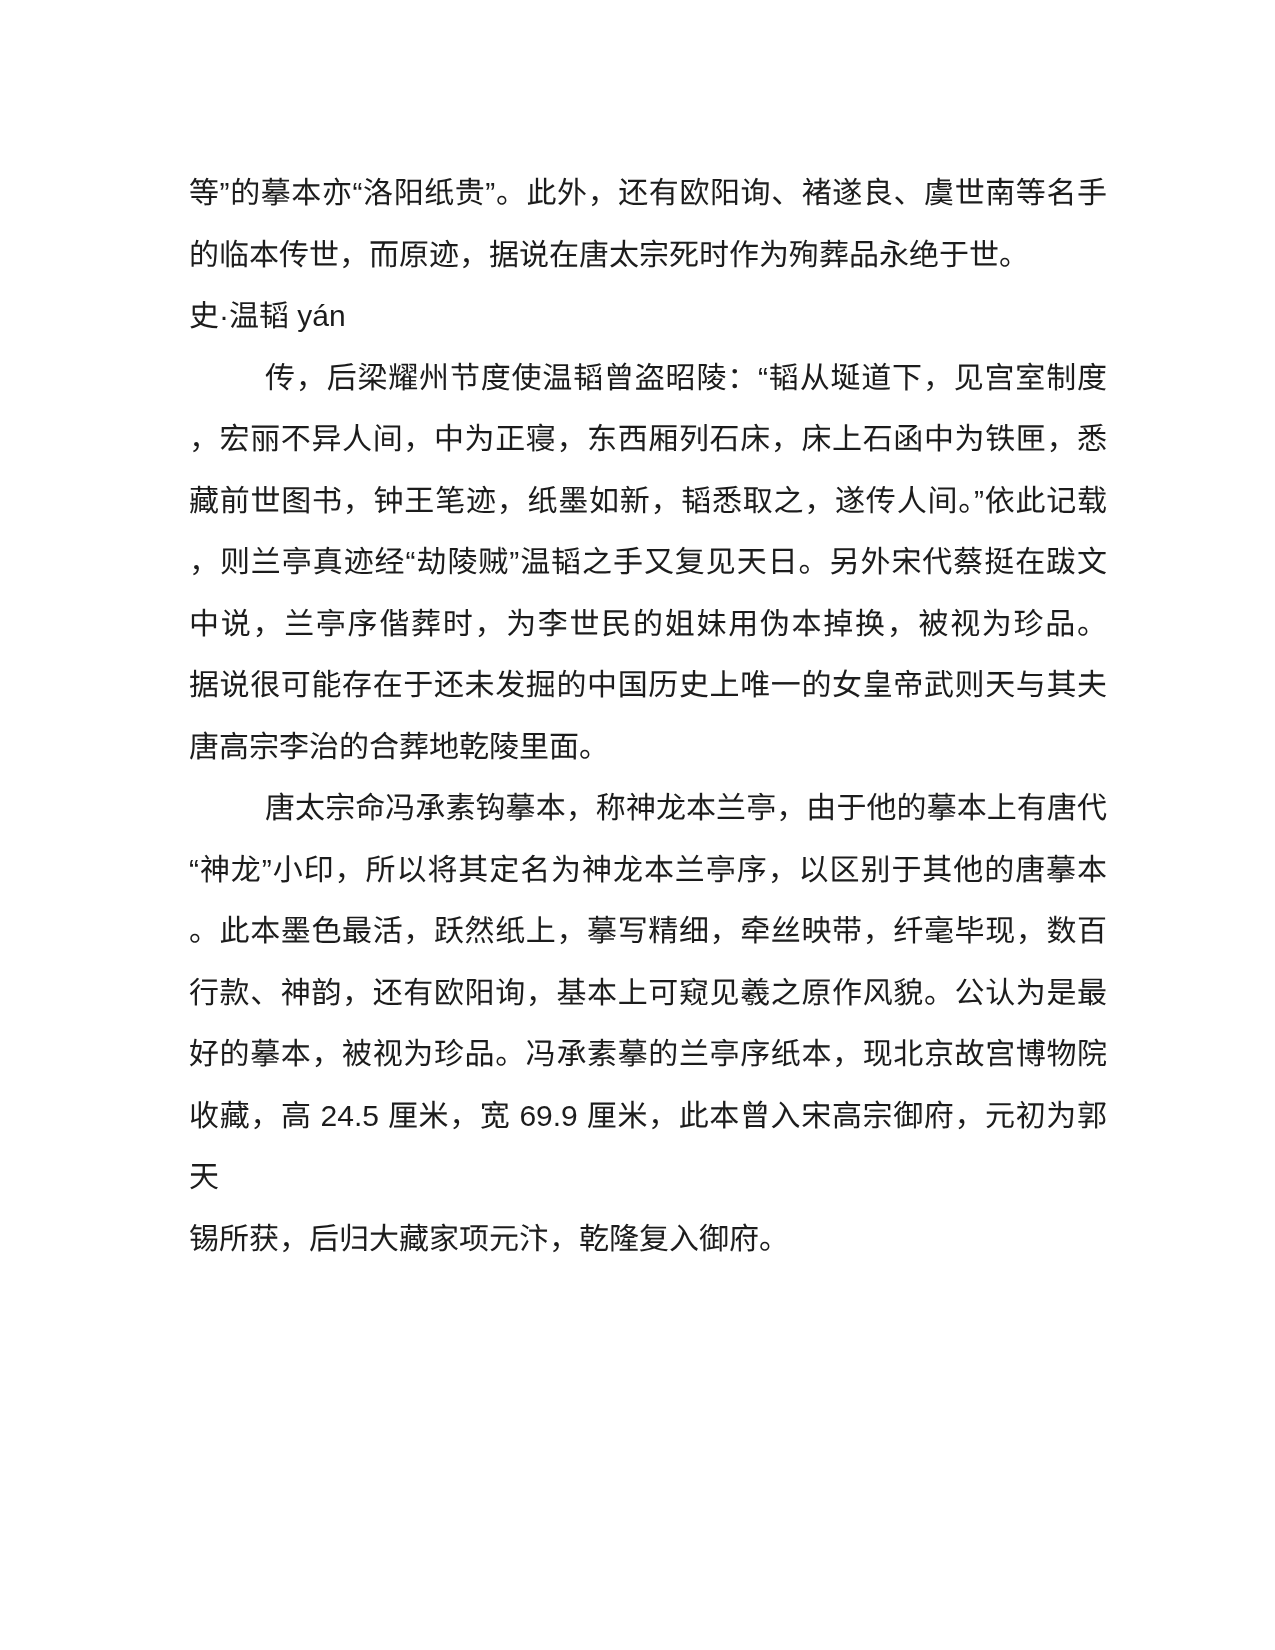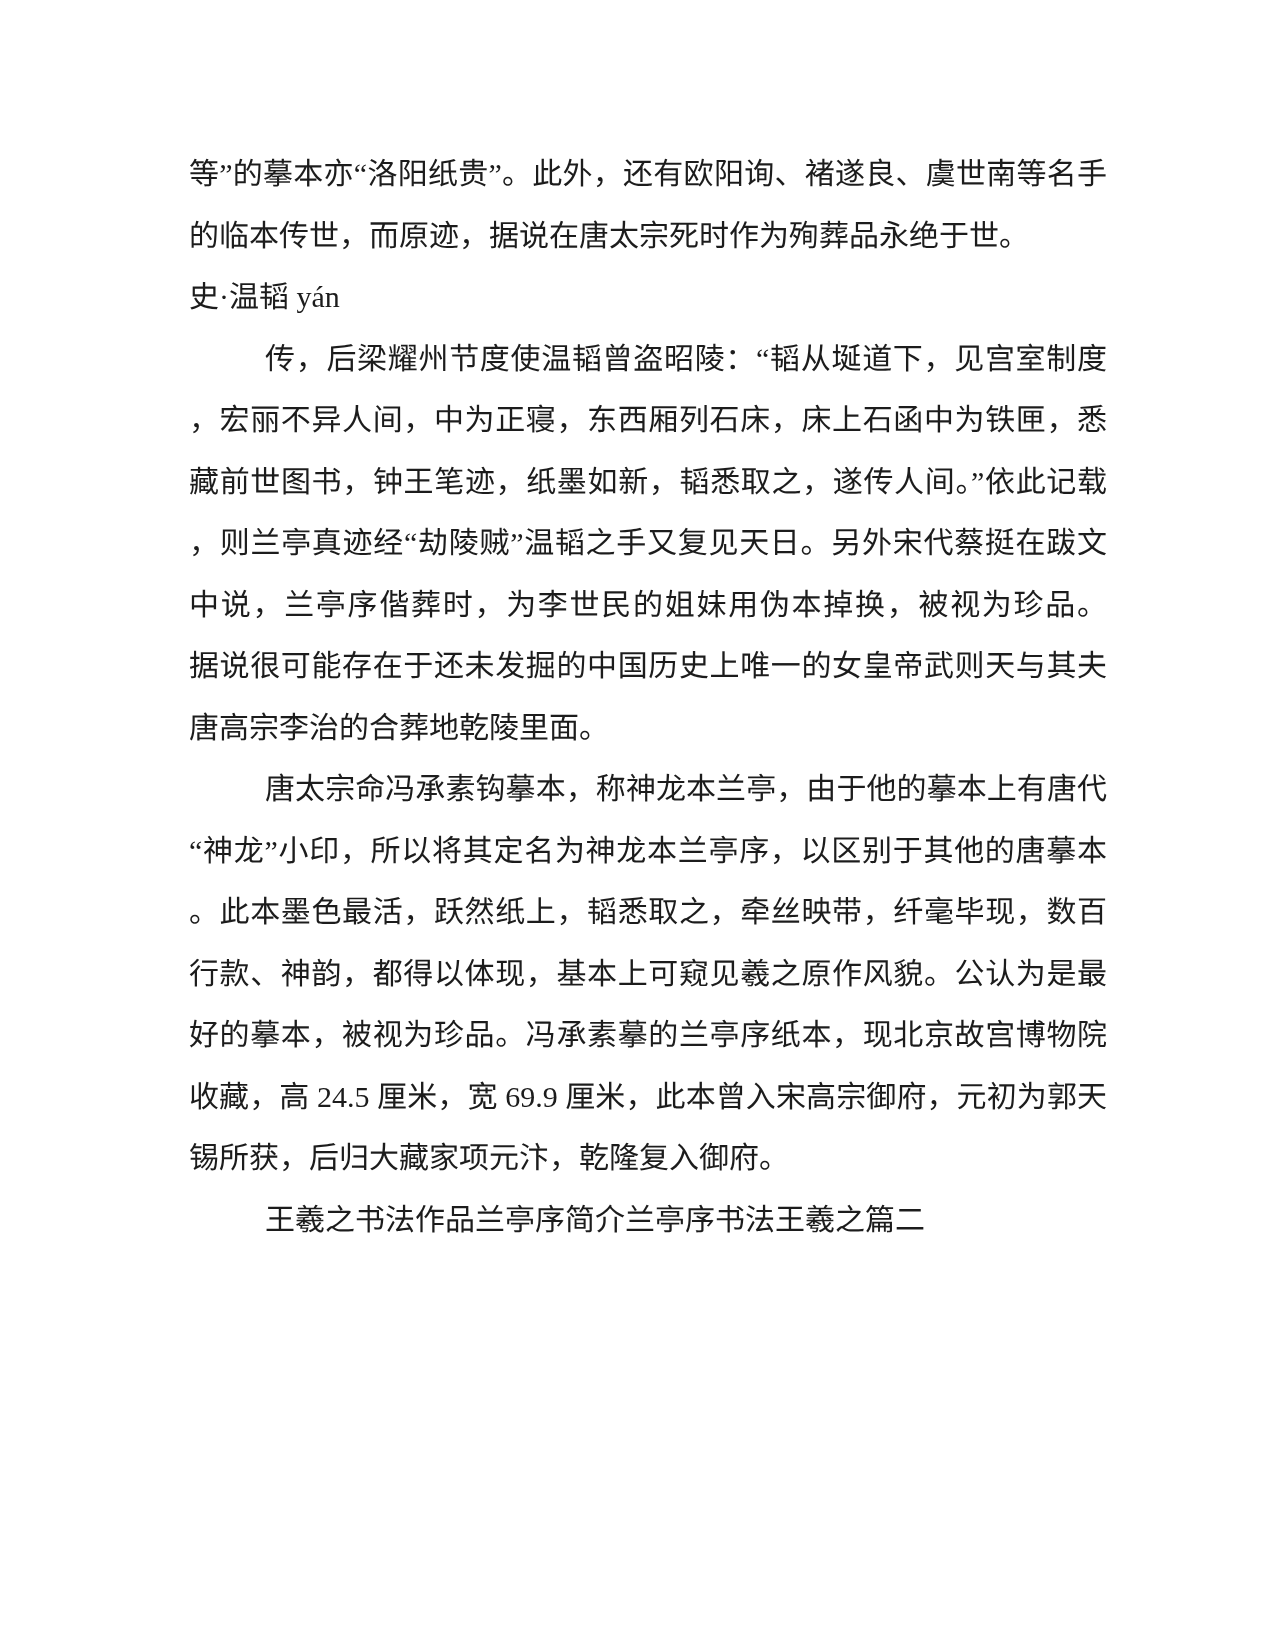--- a/index.html
+++ b/index.html
@@ -10,23 +10,23 @@
   .page {
     position: relative;
     width: 1275px;
     height: 1650px;
     background: #ffffff;
     overflow: hidden;
   }
   .text-content {
     position: absolute;
     left: 189px;
-    top: 143px;
+    top: 162px;
     width: 918px;
-    font-family: Liberation Serif, serif;
+    font-family: Liberation Sans, sans-serif;
     font-size: 30px;
     line-height: 61.5px;
     color: #1c1c1c;
     font-weight: 400;
   }
   .line {
     min-height: 61.5px;
     white-space: nowrap;
   }
   .line.justify {
@@ -48,20 +48,19 @@
     <div class="line">史·温韬 yán</div>
     <div class="line indent justify">传，后梁耀州节度使温韬曾盗昭陵：“韬从埏道下，见宫室制度</div>
     <div class="line justify">，宏丽不异人间，中为正寝，东西厢列石床，床上石函中为铁匣，悉</div>
     <div class="line justify">藏前世图书，钟王笔迹，纸墨如新，韬悉取之，遂传人间。”依此记载</div>
     <div class="line justify">，则兰亭真迹经“劫陵贼”温韬之手又复见天日。另外宋代蔡挺在跋文</div>
     <div class="line justify">中说，兰亭序偕葬时，为李世民的姐妹用伪本掉换，被视为珍品。</div>
     <div class="line justify">据说很可能存在于还未发掘的中国历史上唯一的女皇帝武则天与其夫</div>
     <div class="line">唐高宗李治的合葬地乾陵里面。</div>
     <div class="line indent justify">唐太宗命冯承素钩摹本，称神龙本兰亭，由于他的摹本上有唐代</div>
     <div class="line justify">“神龙”小印，所以将其定名为神龙本兰亭序，以区别于其他的唐摹本</div>
-    <div class="line justify">。此本墨色最活，跃然纸上，韬悉取之，牵丝映带，纤毫毕现，数百</div>
-    <div class="line justify">行款、神韵，都得以体现，基本上可窥见羲之原作风貌。公认为是最</div>
+    <div class="line justify">。此本墨色最活，跃然纸上，摹写精细，牵丝映带，纤毫毕现，数百</div>
+    <div class="line justify">行款、神韵，还有欧阳询，基本上可窥见羲之原作风貌。公认为是最</div>
     <div class="line justify">好的摹本，被视为珍品。冯承素摹的兰亭序纸本，现北京故宫博物院</div>
     <div class="line justify">收藏，高 24.5 厘米，宽 69.9 厘米，此本曾入宋高宗御府，元初为郭天</div>
     <div class="line">锡所获，后归大藏家项元汴，乾隆复入御府。</div>
-    <div class="line indent">王羲之书法作品兰亭序简介兰亭序书法王羲之篇二</div>
   </div>
 </div>
 
 </body></html>

